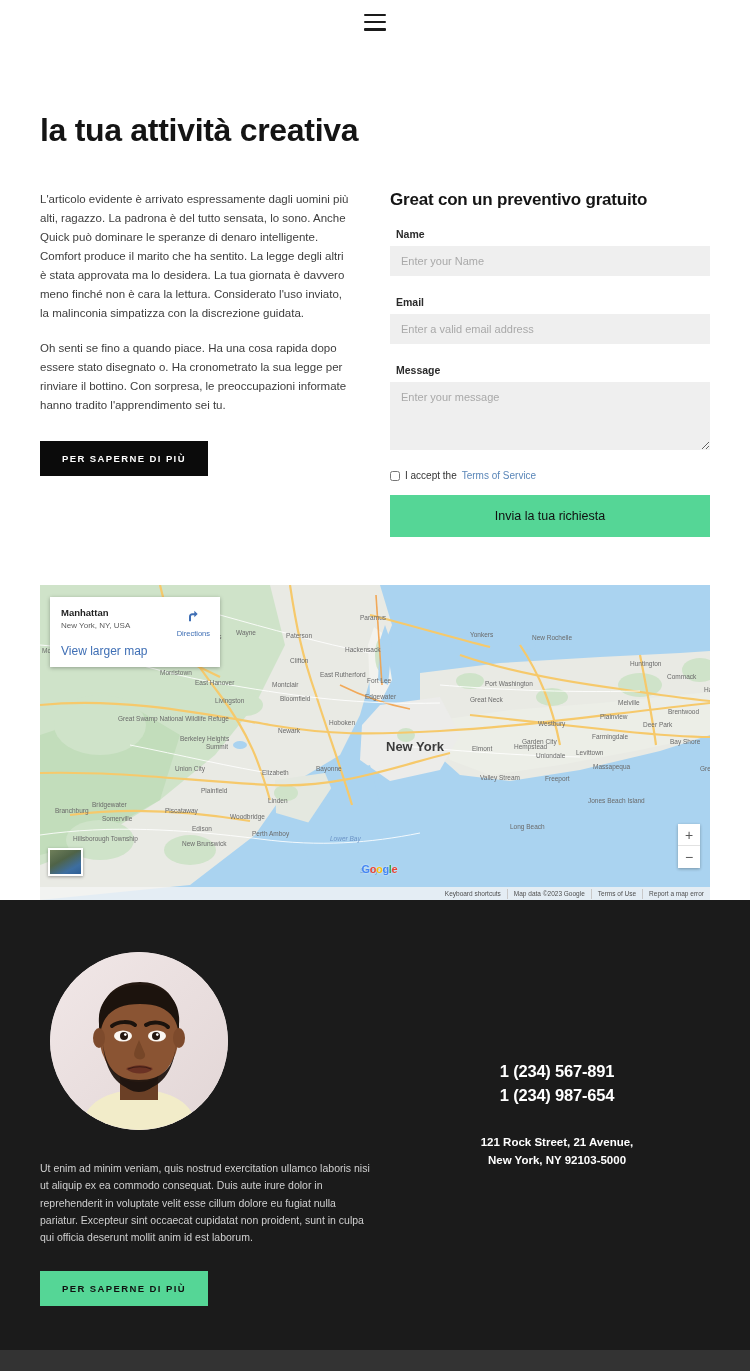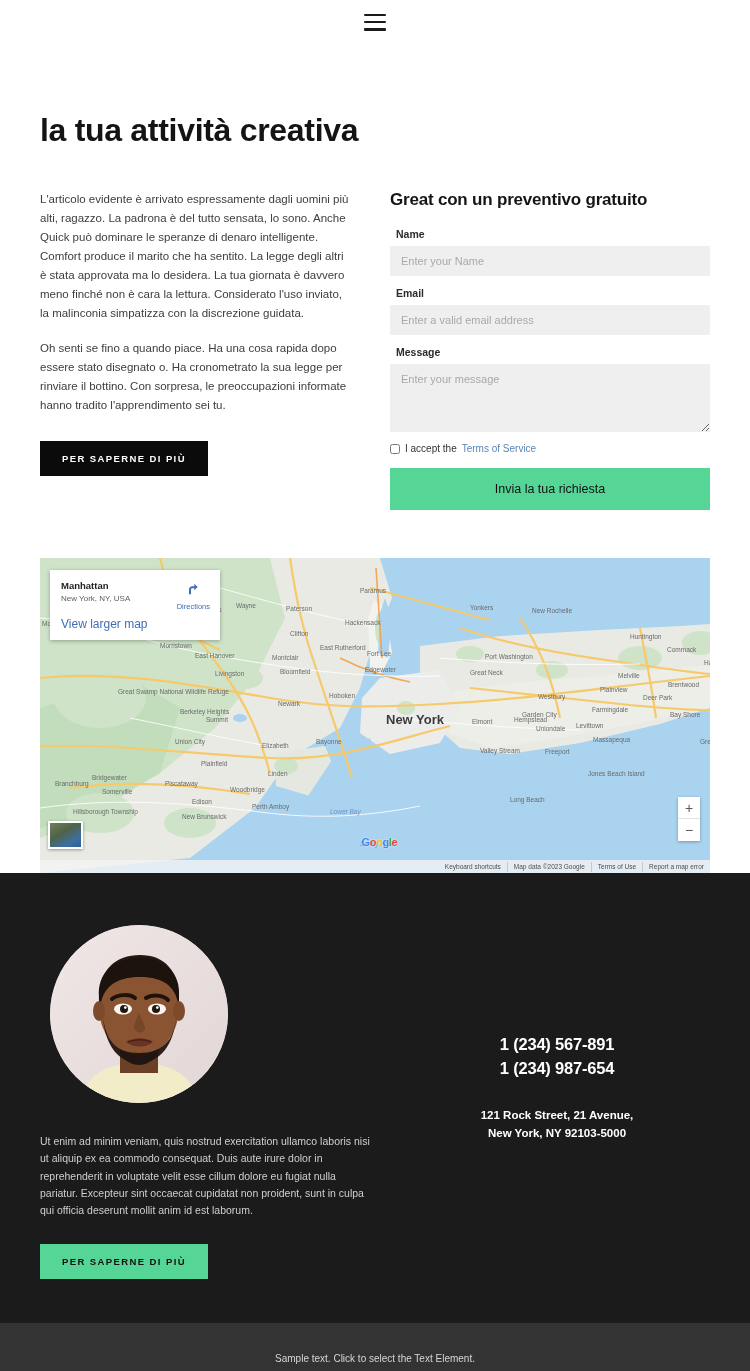--- a/index.html
+++ b/index.html
@@ -88,21 +88,21 @@
   }
   .field {
     width: 100%;
     background: #efefef;
     border: none;
     outline: none;
     font-size: 11px;
     color: #3a3a3a;
     padding: 9px 11px;
     font-family: "Liberation Sans", sans-serif;
-    margin-bottom: 11px;
+    margin-bottom: 20px;
     display: block;
   }
   .field::placeholder { color: #a9a9a9; }
   textarea.field {
     height: 68px;
     resize: vertical;
     padding-top: 9px;
   }
   .accept-row {
     display: flex;

